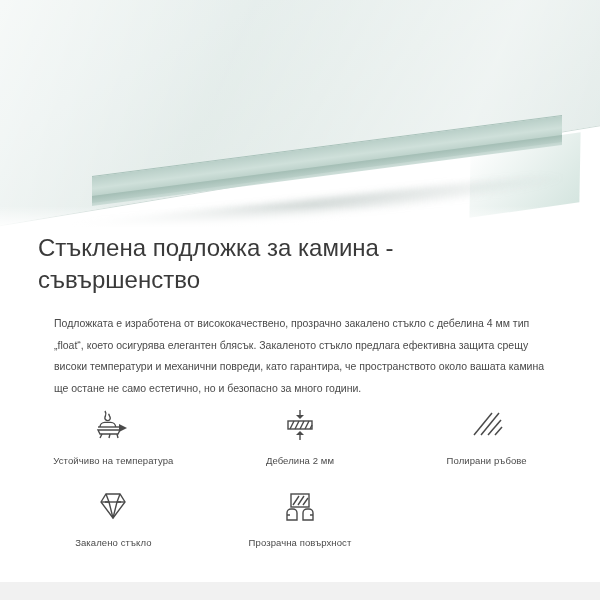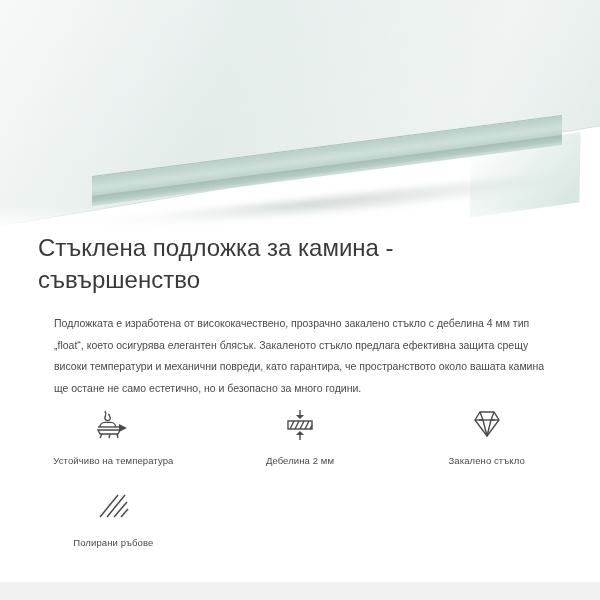--- a/index.html
+++ b/index.html
@@ -229,40 +229,52 @@
           <path d="M20 26 v7"></path>
           <path d="M16 28 l4-4 4 4 z" fill="#4a4a4a" stroke="none"></path>
         </svg>
       </div>
       <div class="feature-label">Дебелина 2 мм</div>
     </div>
 
 
     <div class="feature">
       <div class="feature-icon">
+        <svg width="38" height="36" viewBox="0 0 38 36" fill="none" stroke="#4a4a4a" stroke-width="1.5">
+          <path d="M6 28 L24 6"></path>
+          <path d="M13 28 L31 6"></path>
+          <path d="M20 28 L33 13"></path>
+          <path d="M27 28 L34 20"></path>
+        </svg>
+      </div>
+      <div class="feature-label">Полирани ръбове</div>
+    </div>
+
+    <div class="feature">
+      <div class="feature-icon">
         <svg width="38" height="36" viewBox="0 0 38 36" fill="none" stroke="#4a4a4a" stroke-width="1.4">
           <path d="M7 13 L12 5 h14 l5 8 -12 16 z"></path>
           <path d="M7 13 h24"></path>
           <path d="M12 5 l3 8 -4 0"></path>
           <path d="M26 5 l-3 8 4 0"></path>
           <path d="M15 13 l4 16 4-16"></path>
         </svg>
       </div>
       <div class="feature-label">Закалено стъкло</div>
     </div>
 
     <div class="feature">
       <div class="feature-icon">
-        <svg width="38" height="36" viewBox="0 0 38 36" fill="none" stroke="#4a4a4a" stroke-width="1.5">
-          <path d="M6 28 L24 6"></path>
-          <path d="M13 28 L31 6"></path>
-          <path d="M20 28 L33 13"></path>
-          <path d="M27 28 L34 20"></path>
-        </svg>
-      </div>
-      <div class="feature-label">Полирани ръбове</div>
-    </div>
-
+        <svg width="42" height="36" viewBox="0 0 42 36" fill="none" stroke="#4a4a4a" stroke-width="1.4">
+          <rect x="12" y="5" width="18" height="13"></rect>
+          <path d="M14 16 l6-9 M19 16 l6-9 M24 16 l5-7"></path>
+          <path d="M12 20 c-2 0-4 1.5-4 4 v7 h10 v-7 c0-2.5-2-4-4-4 z"></path>
+          <path d="M30 20 c2 0 4 1.5 4 4 v7 h-10 v-7 c0-2.5 2-4 4-4 z"></path>
+          <path d="M8 26 h3 M31 26 h3"></path>
+        </svg>
+      </div>
+      <div class="feature-label">Прозрачна повърхност</div>
+    </div>
 
   </div>
 
   <div class="footer-strip"></div>
 </div>
 
 </body></html>

